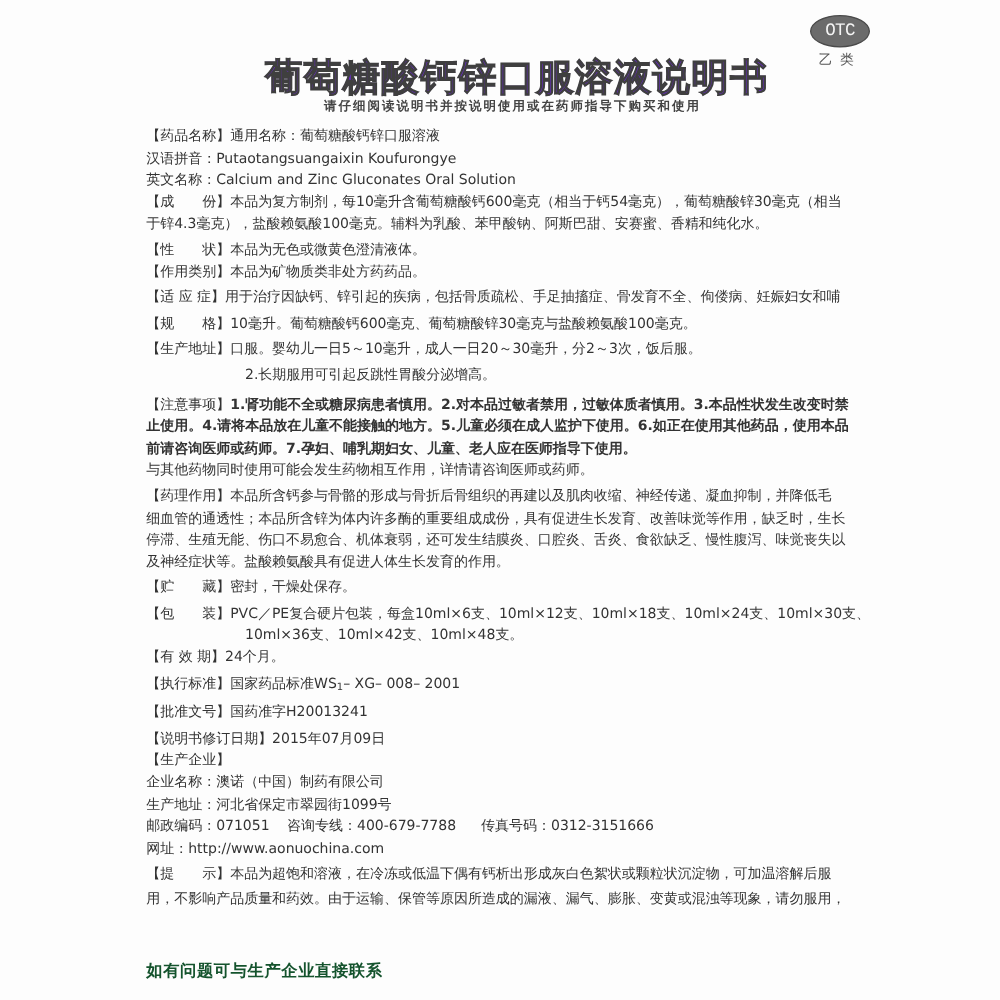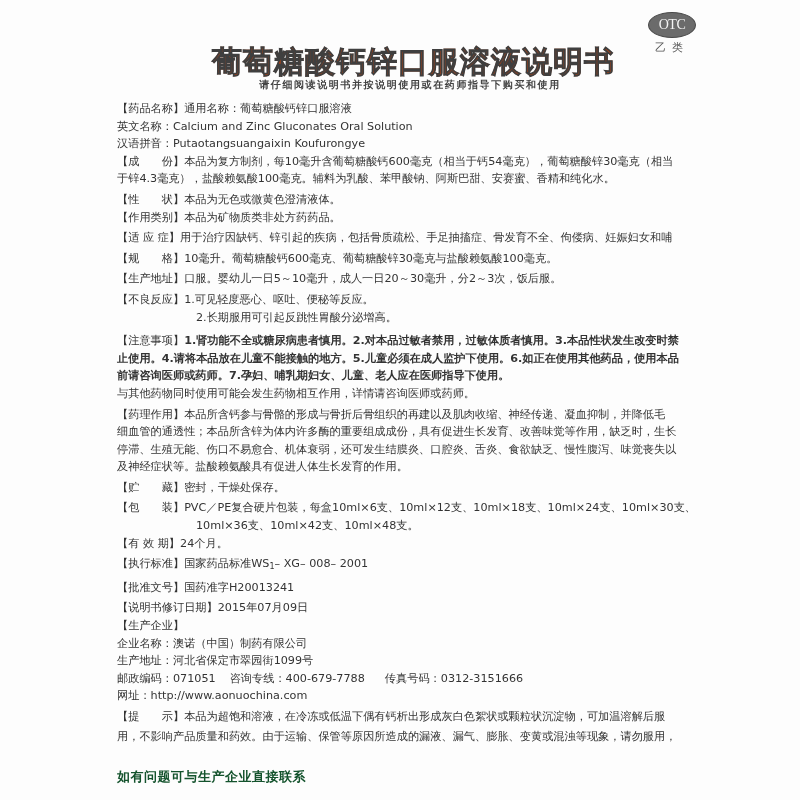--- a/index.html
+++ b/index.html
@@ -8,31 +8,31 @@
       background: #fdfdfd;
       font-family: "DejaVu Sans", "Liberation Sans", sans-serif;
       color: #2a2a2a;
       position: relative;
     }
     .page { position: absolute; left: 0; top: 0; width: 800px; height: 800px; }
     .otc-badge {
       position: absolute; left: 648px; top: 12px;
       width: 46px; height: 24px; border-radius: 50%;
       background: #6b6b6b; border: 1px solid #4a4a4a;
-      color: #f4f4f4; font-family: Liberation Serif, serif;
+      color: #f4f4f4; font-family: Liberation Mono, monospace;
       font-size: 14px; line-height: 24px; text-align: center; letter-spacing: -0.5px;
     }
     .otc-class {
       position: absolute; left: 652px; top: 40px; width: 40px;
       font-size: 11px; color: #555; text-align: center; letter-spacing: 6px; font-family: Liberation Serif, serif;
     }
     .title {
       position: absolute; left: 212px; top: 42px; width: 400px; text-align: center;
       font-size: 30px; font-weight: bold; letter-spacing: 1px;
-      color: #c2410c;
+      color: #6d28d9;
       -webkit-text-stroke: 0.8px #3f3f3f;
       white-space: nowrap;
     }
     .subtitle {
       position: absolute; left: 200px; top: 78px; width: 420px; text-align: center;
       font-size: 10px; font-weight: bold; color: #444; letter-spacing: 1.6px;
       white-space: nowrap;
     }
     .content {
       position: absolute; left: 117px; top: 100px; width: 615px;
@@ -57,22 +57,22 @@
   <div class="otc-class">乙类</div>
 
   <div class="title">葡萄糖酸钙锌口服溶液说明书</div>
   <div class="subtitle">请仔细阅读说明书并按说明使用或在药师指导下购买和使用</div>
 
   <div class="content">
 
     <div class="row">
       <span class="lbl">【药品名称】</span><span>通用名称：葡萄糖酸钙锌口服溶液</span>
     </div>
+    <div class="row">汉语拼音：Putaotangsuangaixin Koufurongye</div>
     <div class="row">英文名称：Calcium and Zinc Gluconates Oral Solution</div>
-    <div class="row">汉语拼音：Putaotangsuangaixin Koufurongye</div>
 
     <div class="row">
       <span class="lbl">【成　　份】</span><span>本品为复方制剂，每10毫升含葡萄糖酸钙600毫克（相当于钙54毫克），葡萄糖酸锌30毫克（相当</span>
     </div>
     <div class="row">于锌4.3毫克），盐酸赖氨酸100毫克。辅料为乳酸、苯甲酸钠、阿斯巴甜、安赛蜜、香精和纯化水。</div>
     <div class="gap"></div>
 
     <div class="row">
       <span class="lbl">【性　　状】</span><span>本品为无色或微黄色澄清液体。</span>
     </div>
@@ -88,23 +88,20 @@
 
     <div class="row">
       <span class="lbl">【规　　格】</span><span>10毫升。葡萄糖酸钙600毫克、葡萄糖酸锌30毫克与盐酸赖氨酸100毫克。</span>
     </div>
     <div class="gap"></div>
     <div class="row">
       <span class="lbl">【生产地址】</span><span>口服。婴幼儿一日5～10毫升，成人一日20～30毫升，分2～3次，饭后服。</span>
     </div>
     <div class="gap"></div>
 
-    <div class="row">
-      <span class="lbl">【不良反应】</span><span>1.可见轻度恶心、呕吐、便秘等反应。</span>
-    </div>
     <div class="row" style="padding-left:79px">2.长期服用可引起反跳性胃酸分泌增高。</div>
     <div class="gap"></div>
 
     <div class="gap"></div>
 
     <div class="row bold-body">
       <span class="lbl">【注意事项】</span><span>1.肾功能不全或糖尿病患者慎用。2.对本品过敏者禁用，过敏体质者慎用。3.本品性状发生改变时禁</span>
     </div>
     <div class="row bold-body">止使用。4.请将本品放在儿童不能接触的地方。5.儿童必须在成人监护下使用。6.如正在使用其他药品，使用本品</div>
     <div class="row bold-body">前请咨询医师或药师。7.孕妇、哺乳期妇女、儿童、老人应在医师指导下使用。</div>

